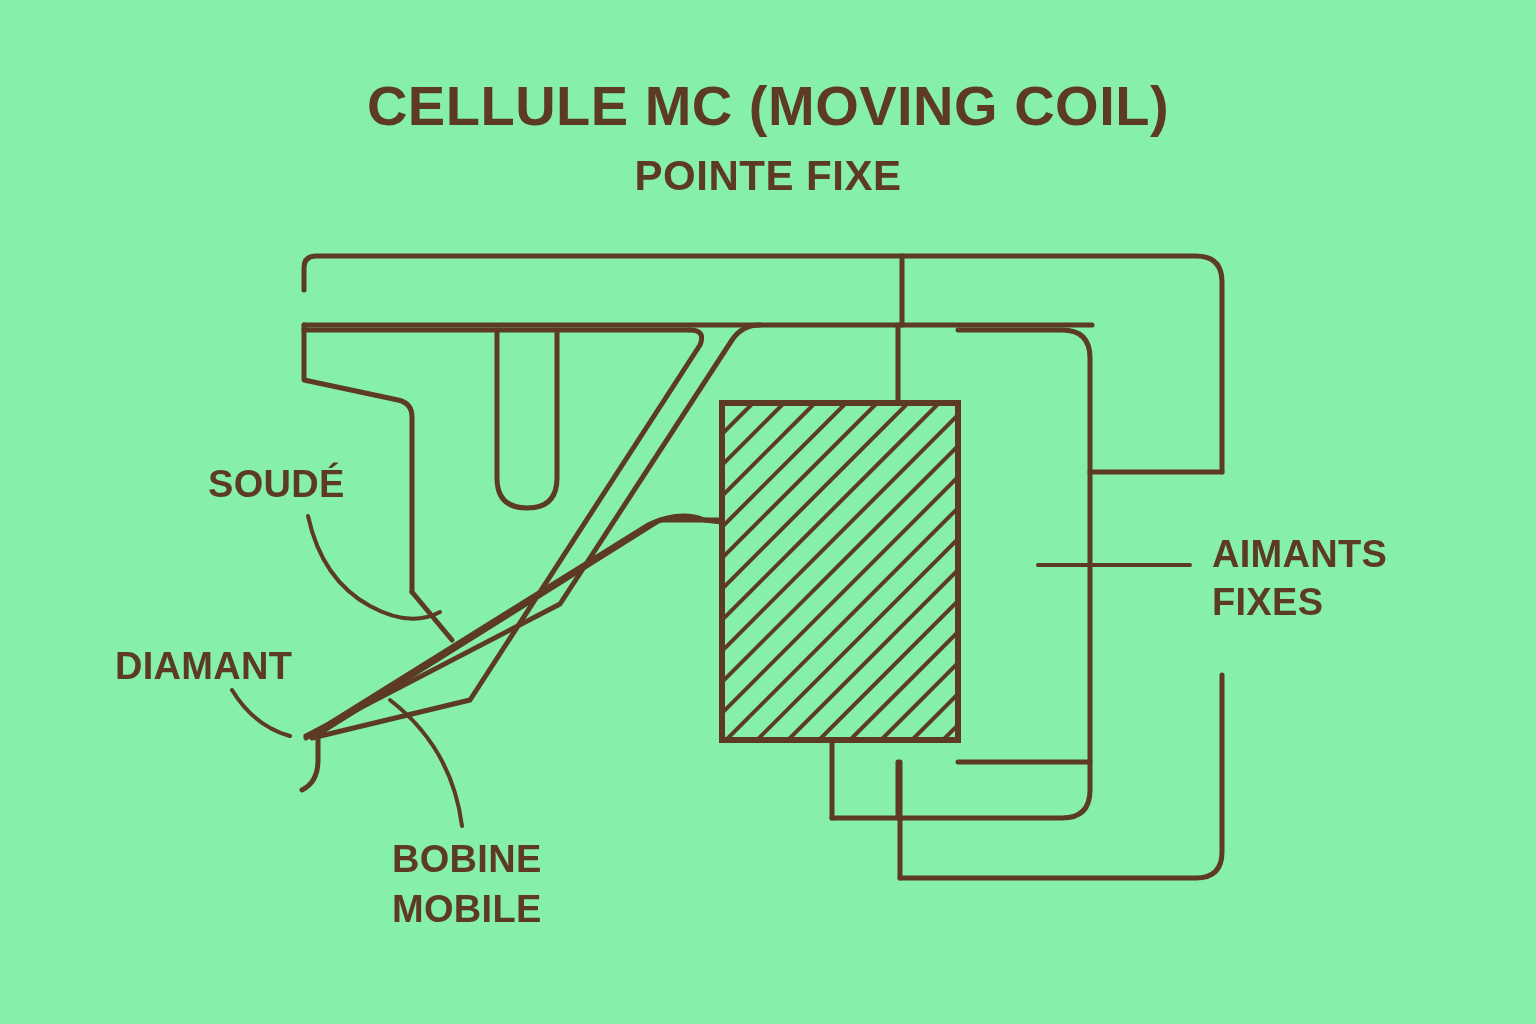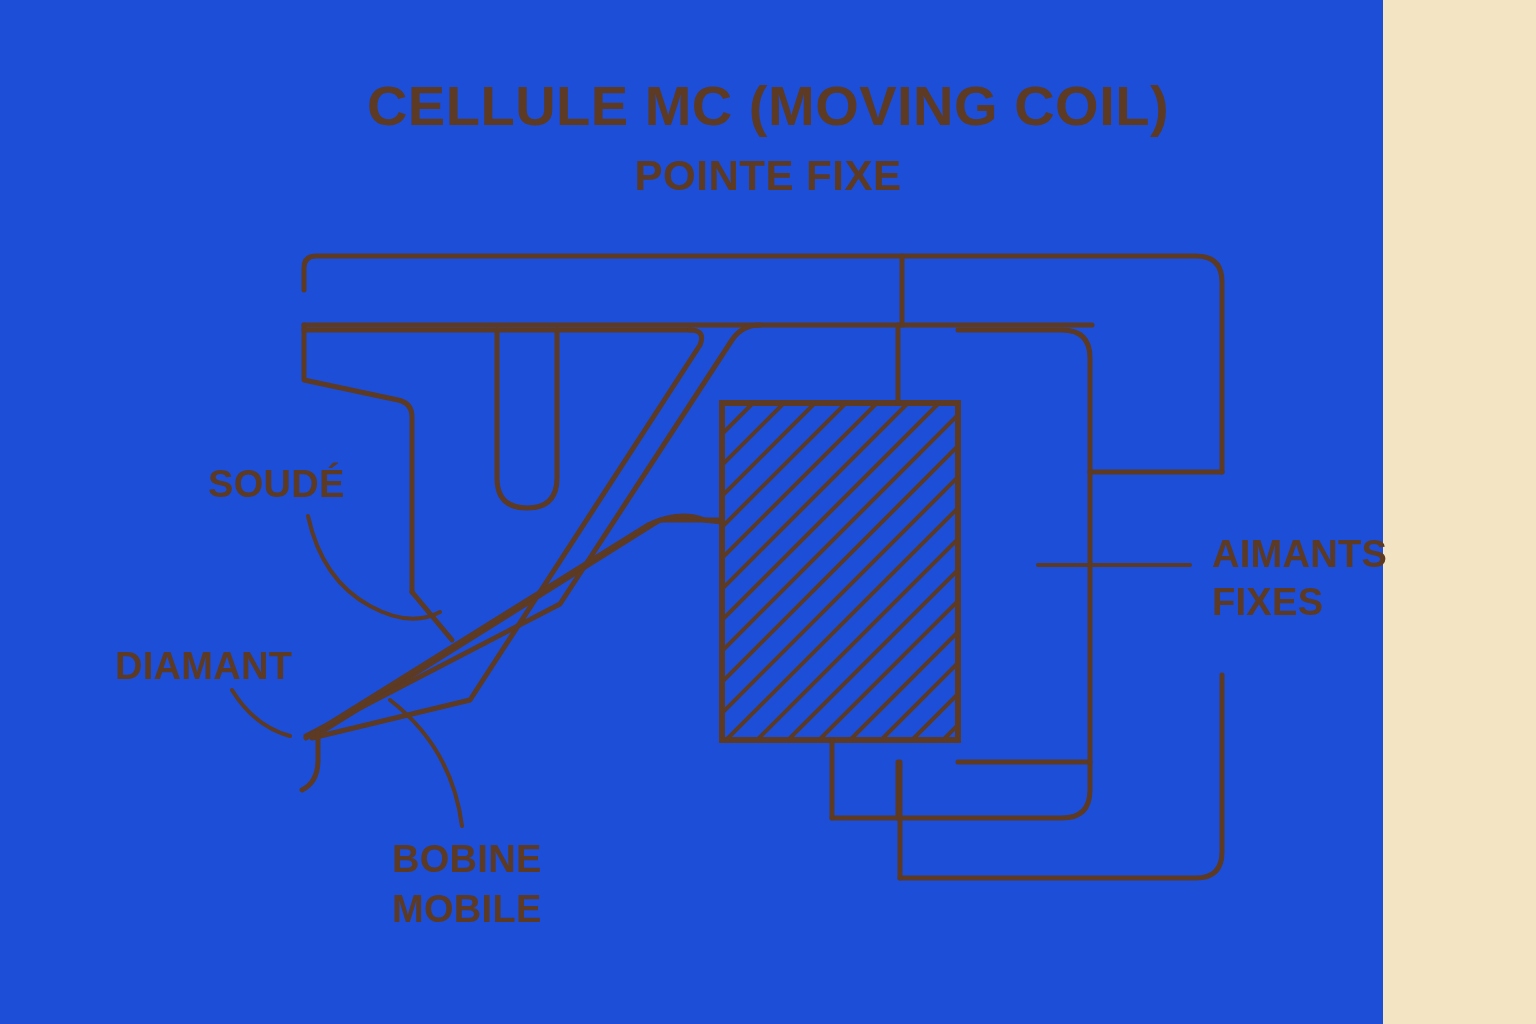--- a/index.html
+++ b/index.html
@@ -9,23 +9,23 @@
   }
   body {
     width: 1536px;
     height: 1024px;
     overflow: hidden;
     font-family: "Liberation Sans", sans-serif;
     position: relative;
   }
   #diagram-root {
     position: relative;
-    width: 1383px;
+    width: 1536px;
     height: 1024px;
-    background: #1d4ed8;
+    background: #86efac;
   }
   svg.canvas {
     position: absolute;
     left: 0;
     top: 0;
     width: 1536px;
     height: 1024px;
     display: block;
   }
   .title-text {

